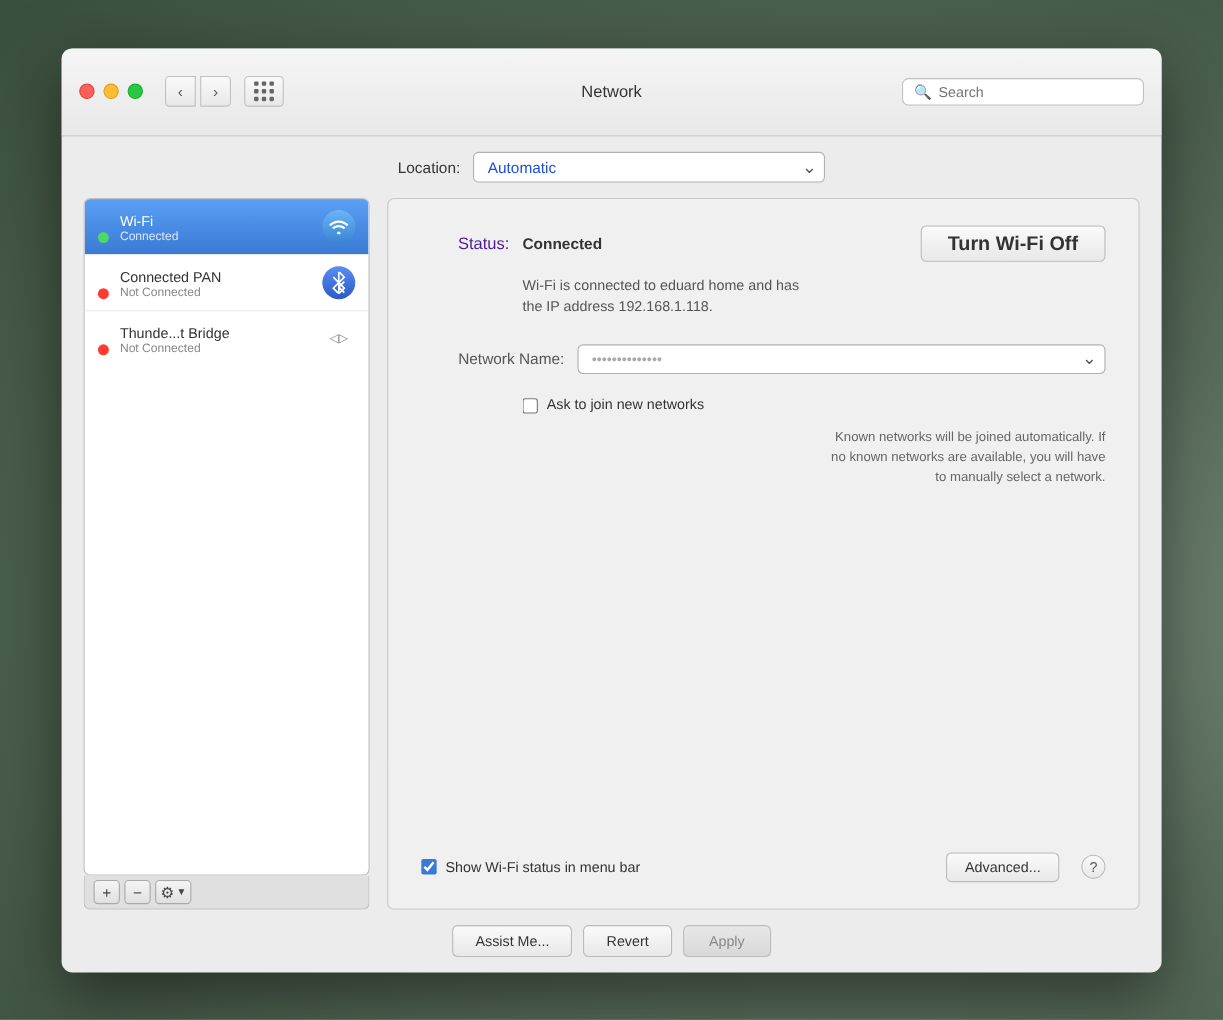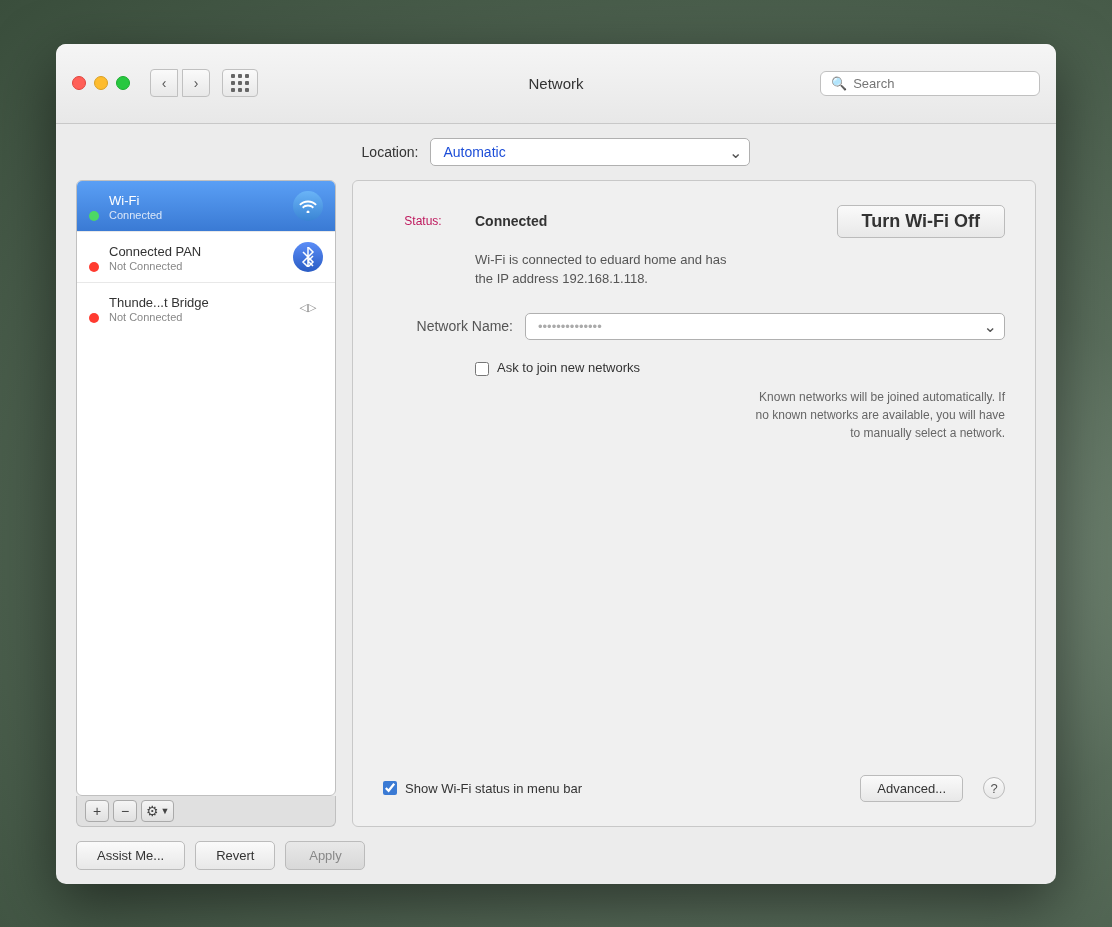--- a/index.html
+++ b/index.html
@@ -329,24 +329,24 @@
     }
 
     
     .status-row {
       display: flex;
       align-items: center;
       margin-bottom: 12px;
     }
 
     .status-label {
-      font-size: 12px;
-      color: #be185d;
+      font-size: 15px;
+      color: #4c1d95;
       width: 80px;
-      text-align: center;
+      text-align: right;
       margin-right: 12px;
     }
 
     .status-value {
       font-size: 14px;
       font-weight: 700;
       color: #333;
       flex: 1;
     }
 
@@ -487,21 +487,21 @@
       font-size: 13px;
       color: #555;
       cursor: pointer;
     }
 
     
     .footer {
       padding: 14px 20px;
       display: flex;
       align-items: center;
-      justify-content: flex-start;
+      justify-content: center;
       gap: 10px;
       flex-shrink: 0;
     }
 
     .footer-btn {
       border: 1px solid #bbb;
       border-radius: 5px;
       background: linear-gradient(to bottom, #fafafa, #e8e8e8);
       padding: 6px 20px;
       font-size: 13px;

